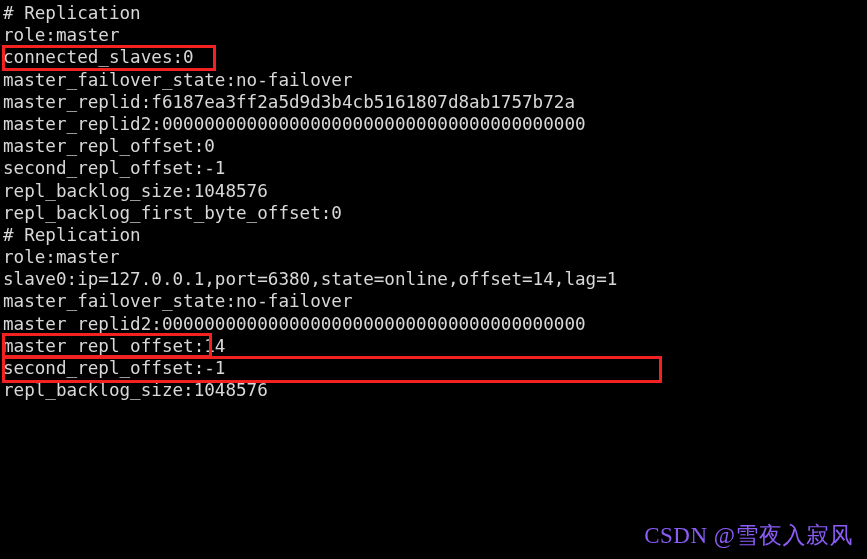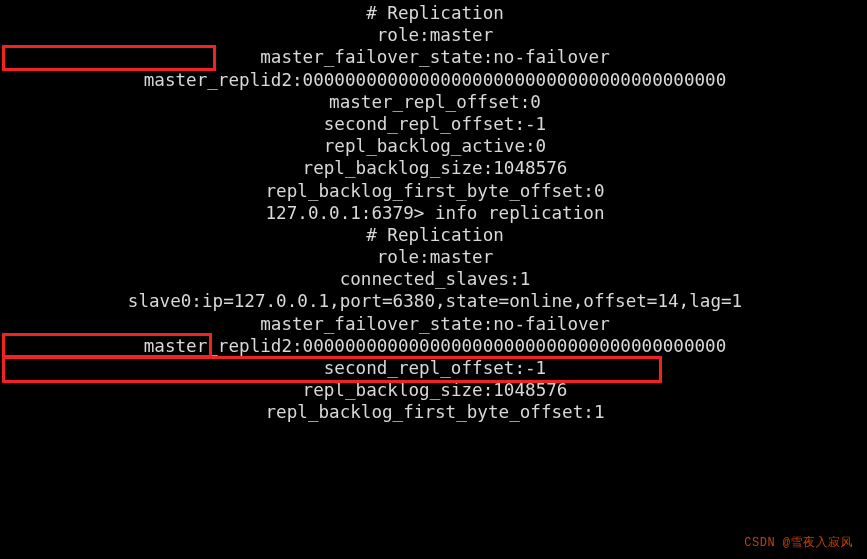--- a/index.html
+++ b/index.html
@@ -7,21 +7,20 @@
     padding: 0;
     background: #000000;
   }
   #screen {
     position: relative;
     width: 867px;
     height: 559px;
     background: #000000;
     overflow: hidden;
     font-family: "DejaVu Sans Mono", "Liberation Mono", monospace;
-    text-align: center;
   }
   #terminal {
     position: absolute;
     left: 0;
     top: 0;
     width: 867px;
     height: 559px;
     padding: 2px 0 0 3px;
     box-sizing: border-box;
   }
@@ -39,52 +38,51 @@
     position: absolute;
     border: 3px solid #f22222;
     box-sizing: border-box;
     pointer-events: none;
     background: transparent;
   }
   #watermark {
     position: absolute;
     right: 14px;
     bottom: 8px;
-    font-family: Liberation Mono, monospace;
-    font-size: 12px;
-    color: #c2410c;
+    font-family: Liberation Serif, serif;
+    font-size: 23px;
+    color: #8b5cf6;
     white-space: pre;
     letter-spacing: 0.5px;
   }
 </style>
 </head>
 <body>
 
 <div id="screen">
 
   <div id="terminal">
     <span class="line"># Replication</span>
     <span class="line">role:master</span>
+    <span class="line">connected_slaves:0</span>
     <span class="line">master_failover_state:no-failover</span>
+    <span class="line">master_replid:f6187ea3ff2a5d9d3b4cb5161807d8ab1757b72a</span>
     <span class="line">master_replid2:0000000000000000000000000000000000000000</span>
     <span class="line">master_repl_offset:0</span>
     <span class="line">second_repl_offset:-1</span>
-    <span class="line">repl_backlog_active:0</span>
     <span class="line">repl_backlog_size:1048576</span>
     <span class="line">repl_backlog_first_byte_offset:0</span>
-    <span class="line">127.0.0.1:6379&gt; info replication</span>
     <span class="line"># Replication</span>
     <span class="line">role:master</span>
-    <span class="line">connected_slaves:1</span>
     <span class="line">slave0:ip=127.0.0.1,port=6380,state=online,offset=14,lag=1</span>
     <span class="line">master_failover_state:no-failover</span>
     <span class="line">master_replid2:0000000000000000000000000000000000000000</span>
+    <span class="line">master_repl_offset:14</span>
     <span class="line">second_repl_offset:-1</span>
     <span class="line">repl_backlog_size:1048576</span>
-    <span class="line">repl_backlog_first_byte_offset:1</span>
   </div>
 
   <div class="hl-box" id="hl0" style="left: 2px; top: 45px; width: 214px; height: 26px; border-color: rgb(242, 34, 34);"></div>
   <div class="hl-box" id="hl1" style="left: 2px; top: 333px; width: 210px; height: 25px; border-color: rgb(242, 34, 34);"></div>
   <div class="hl-box" id="hl2" style="left: 2px; top: 356px; width: 660px; height: 27px; border-color: rgb(242, 34, 34);"></div>
 
   <div id="watermark">CSDN @雪夜入寂风</div>
 
 </div>
 

